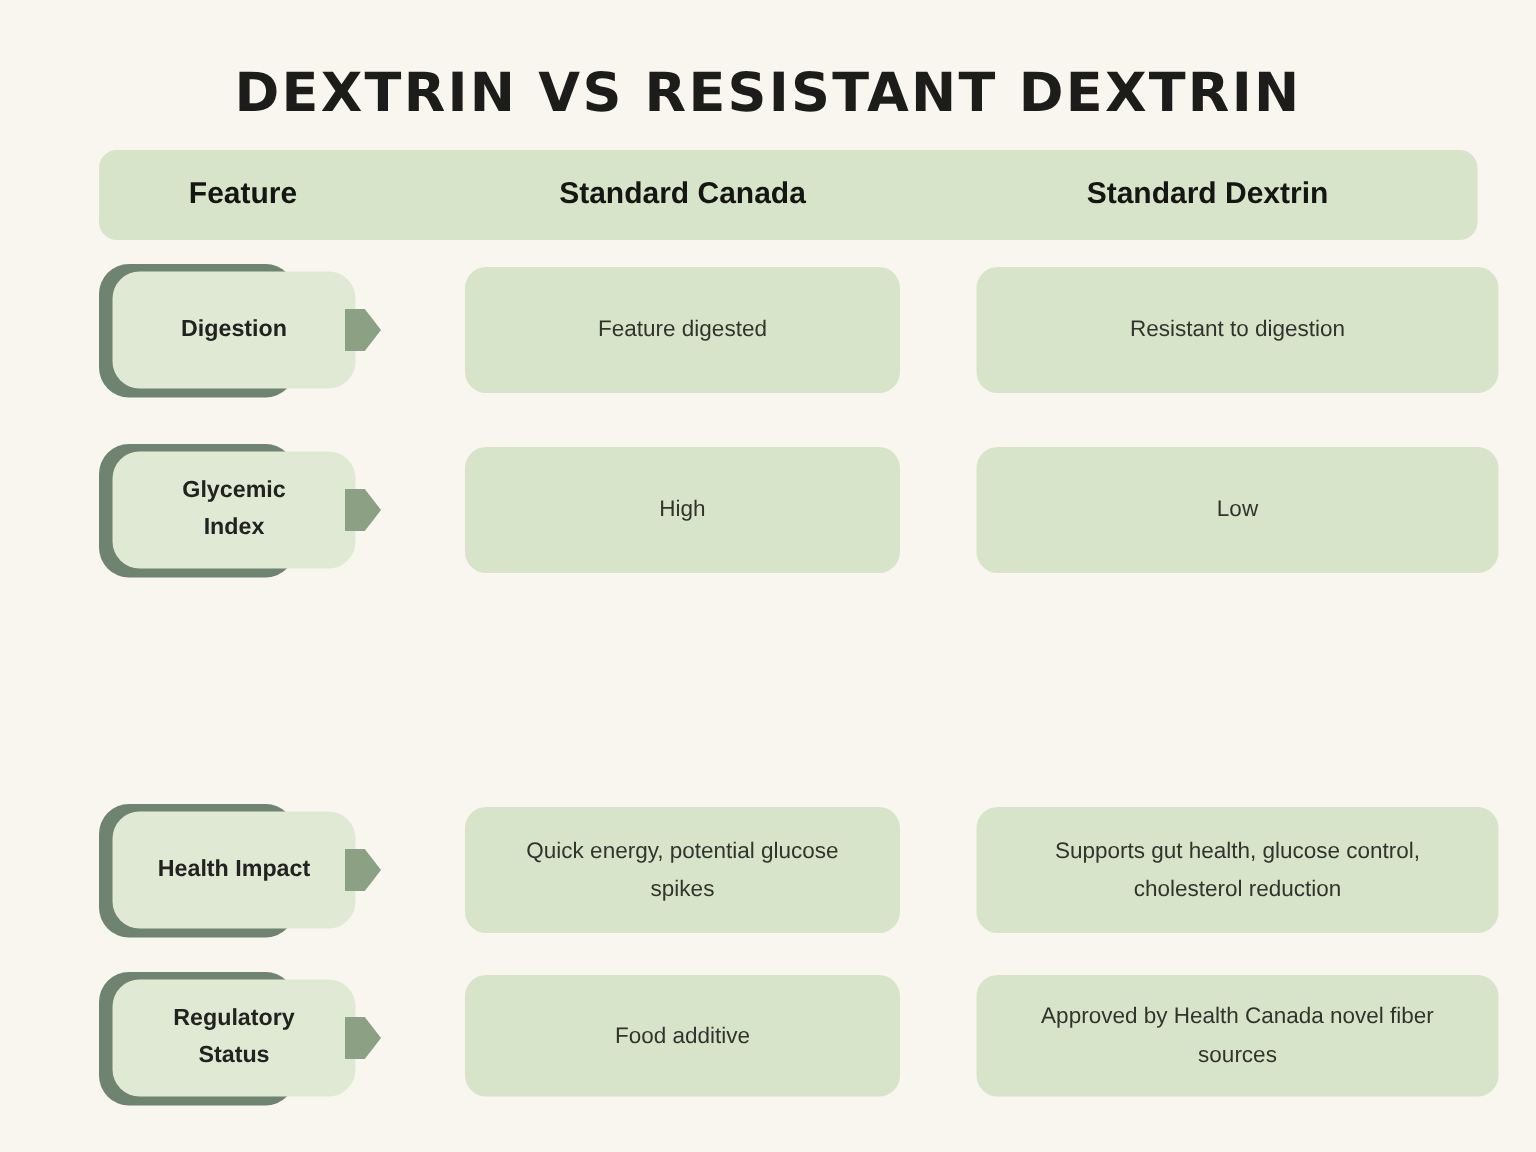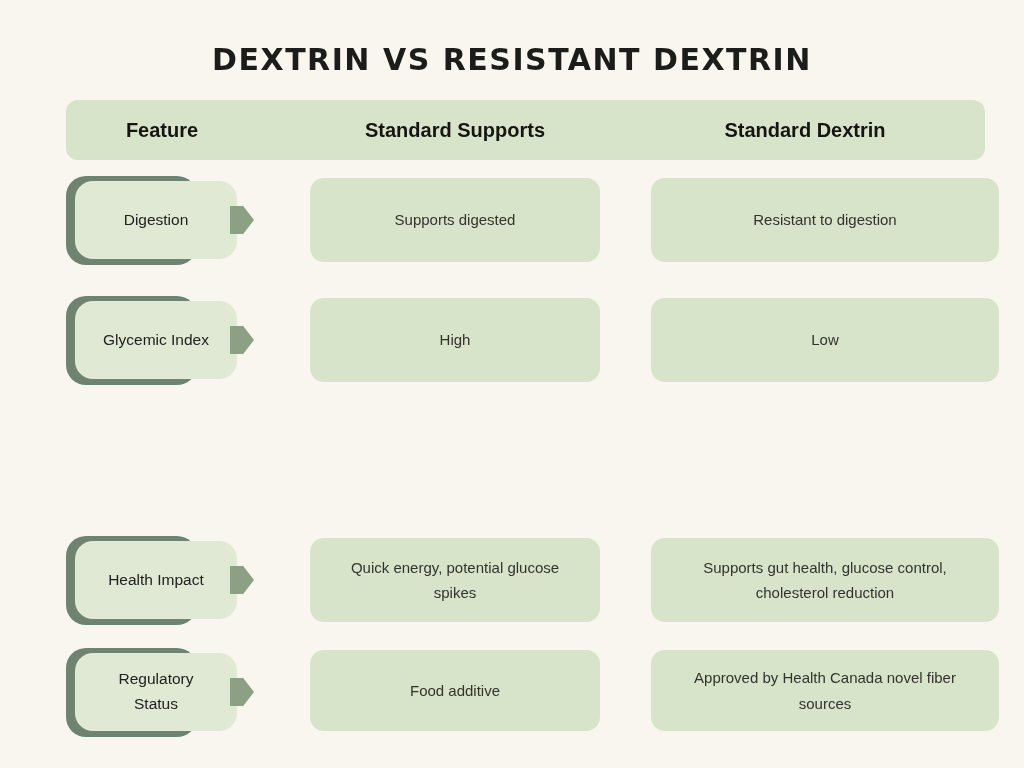--- a/index.html
+++ b/index.html
@@ -12,21 +12,21 @@
     color: #2e2e29;
   }
   .stage { position: absolute; inset: 0; }
 
   .title {
     position: absolute;
     top: 42px; left: 0; width: 1024px;
     text-align: center;
     font-family: "DejaVu Sans", sans-serif;
     font-weight: 800;
-    font-size: 30px;
+    font-size: 36px;
     letter-spacing: 1.5px;
     color: #1c1c1a;
   }
 
   .header-band {
     position: absolute;
     left: 66px; top: 100px;
     width: 891px; height: 60px;
     background: #d7e4ca;
     border-radius: 12px;
@@ -69,20 +69,21 @@
   }
   .feature-face {
     position: absolute;
     inset: 0;
     background: #dfe9d3;
     border-radius: 18px;
     display: flex;
     align-items: center;
     justify-content: center;
     text-align: center;
+    font-weight: bold;
   }
   .feature-label {
     font-size: 15.5px;
     line-height: 1.6;
     color: #222220;
     max-width: 106px;
   }
   .feature-arrow {
     position: absolute;
     right: -17px; top: 50%;
@@ -113,33 +114,33 @@
 </style>
 </head>
 <body>
 
 <div class="stage">
 
   <div class="title">DEXTRIN VS RESISTANT DEXTRIN</div>
 
   <div class="header-band">
     <div class="header-label hl-feature">Feature</div>
-    <div class="header-label hl-standard">Standard Supports</div>
+    <div class="header-label hl-standard">Standard Canada</div>
     <div class="header-label hl-resistant">Standard Dextrin</div>
   </div>
 
   <div class="row row-0">
     <div class="feature-box">
       <div class="feature-shadow"></div>
       <div class="feature-face">
         <span class="feature-label">Digestion</span>
       </div>
       <div class="feature-arrow"></div>
     </div>
-    <div class="cell cell-standard">Supports digested</div>
+    <div class="cell cell-standard">Feature digested</div>
     <div class="cell cell-resistant">Resistant to digestion</div>
   </div>
 
   <div class="row row-1">
     <div class="feature-box">
       <div class="feature-shadow"></div>
       <div class="feature-face">
         <span class="feature-label">Glycemic Index</span>
       </div>
       <div class="feature-arrow"></div>

